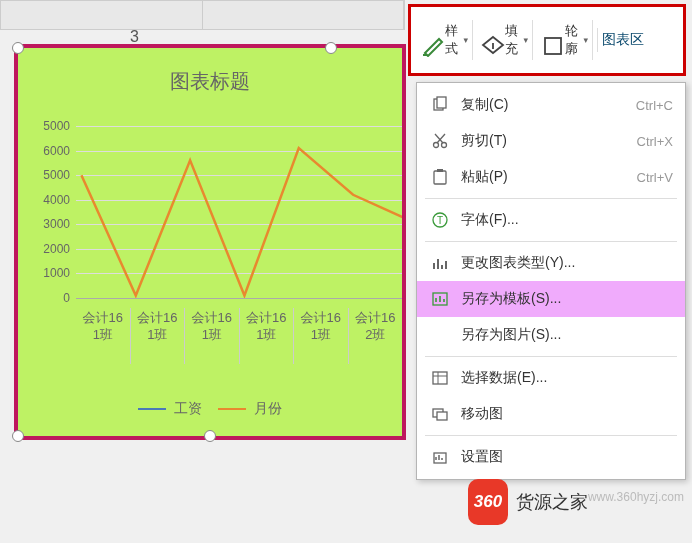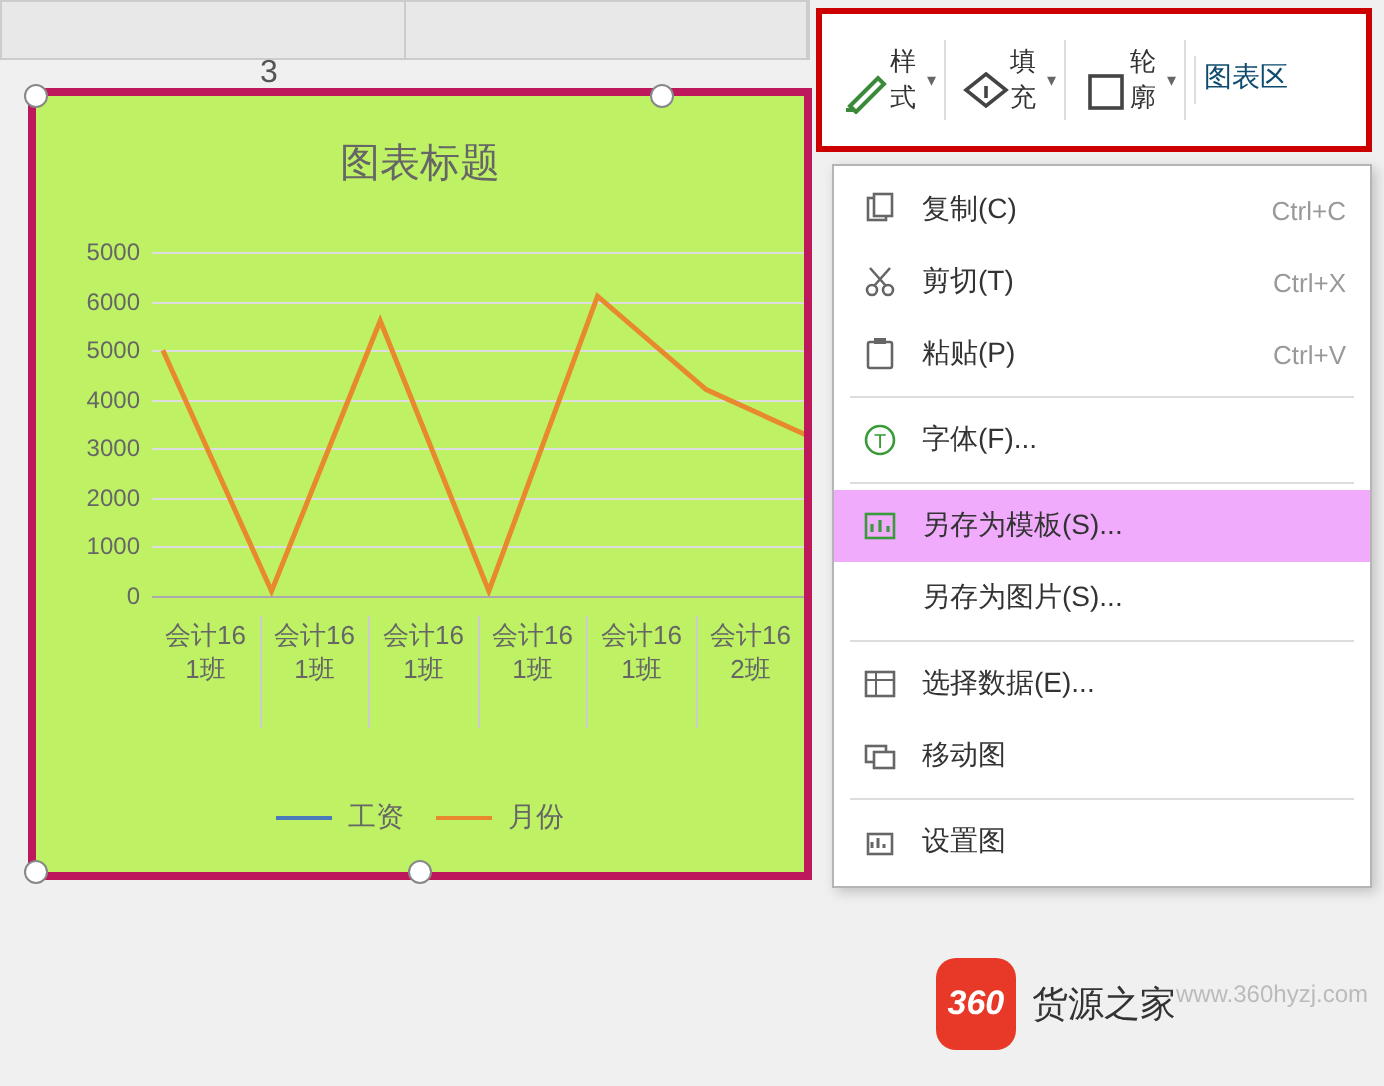--- a/index.html
+++ b/index.html
@@ -195,20 +195,29 @@
       <span class="m-icon">
         <svg width="18" height="18" viewBox="0 0 18 18">
           <circle cx="9" cy="9" r="7" fill="none" stroke="#3a9a3a" stroke-width="1.3"></circle>
           <text x="9" y="13" font-size="10" text-anchor="middle" fill="#3a9a3a">T</text>
         </svg>
       </span>
       <span class="m-label">字体(F)...</span>
       <span class="m-shortcut"></span>
     </div>
     <div class="menu-sep"></div>
+    <div class="menu-item">
+      <span class="m-icon">
+        <svg width="18" height="18" viewBox="0 0 18 18">
+          <path d="M3 15 v-6 M7 15 v-10 M11 15 v-4 M15 15 v-8" stroke="#666" stroke-width="2"></path>
+        </svg>
+      </span>
+      <span class="m-label">更改图表类型(Y)...</span>
+      <span class="m-shortcut"></span>
+    </div>
     <div class="menu-item highlight">
       <span class="m-icon">
         <svg width="18" height="18" viewBox="0 0 18 18">
           <rect x="2" y="3" width="14" height="12" fill="none" stroke="#3a9a3a" stroke-width="1.3"></rect>
           <path d="M5 12 v-4 M9 12 v-6 M13 12 v-3" stroke="#3a9a3a" stroke-width="1.6"></path>
         </svg>
       </span>
       <span class="m-label">另存为模板(S)...</span>
       <span class="m-shortcut"></span>
     </div>

